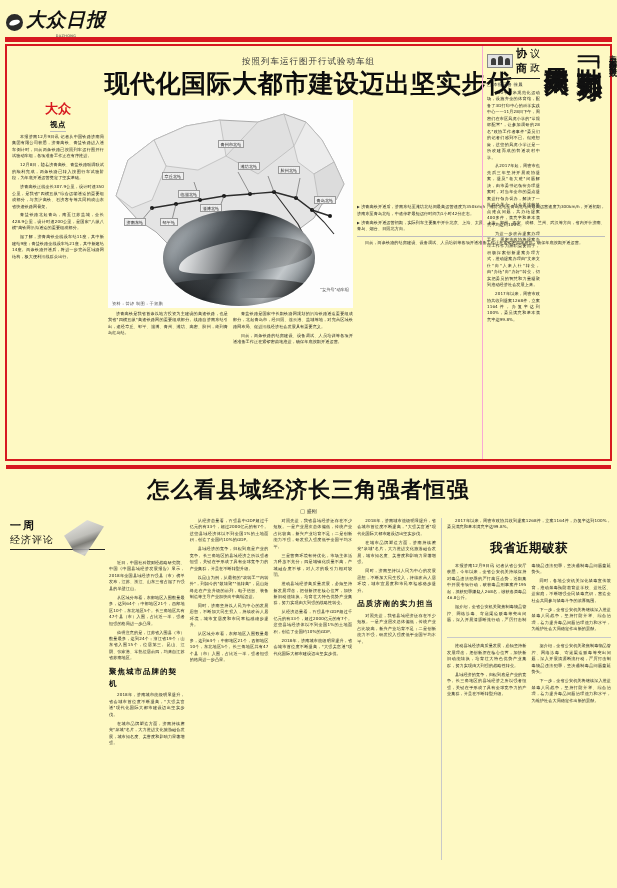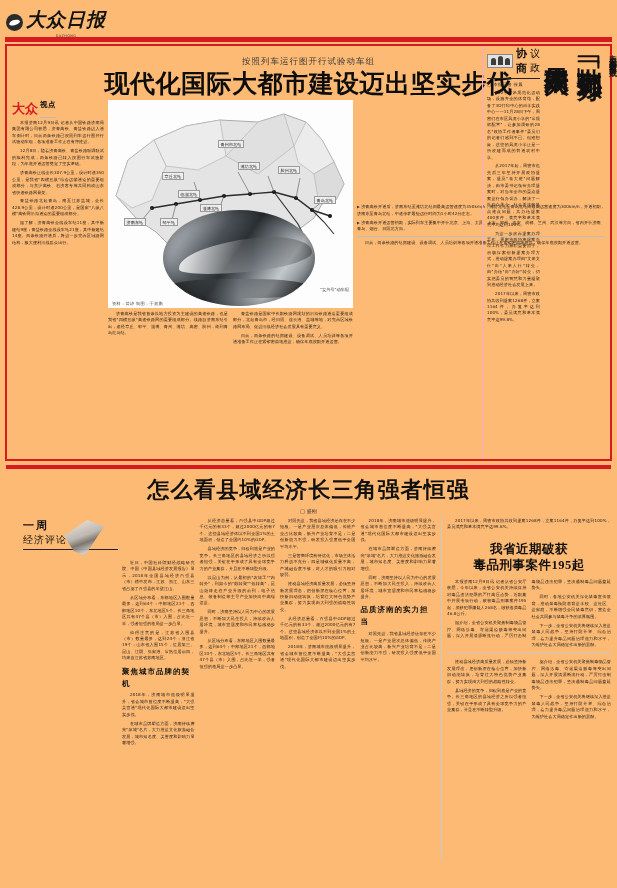--- a/index.html
+++ b/index.html
@@ -4,21 +4,21 @@
 <style>
   * { margin:0; padding:0; box-sizing:border-box; }
   html,body { background:#b9b9b9; }
   body {
     font-family:"DejaVu Sans","Liberation Sans",sans-serif;
     width:617px; height:888px; overflow:hidden;
   }
   .page {
     position:relative;
     width:617px; height:888px;
-    background:#fdba74;
+    background:#fef9c3;
     overflow:hidden;
   }
 
   
   .masthead {
     position:relative;
     height:36px;
     padding:4px 6px 0 6px;
     display:flex; align-items:flex-start; justify-content:space-between;
   }
@@ -70,21 +70,21 @@
   }
   .feat-title {
     text-align:center;
     font-family:"DejaVu Serif","Liberation Serif",serif;
     font-weight:bold; font-size:25px; letter-spacing:.5px; color:#0d0d0d;
     line-height:1.08; white-space:nowrap; margin-bottom:3px;
   }
   .feat-body { display:flex; gap:4px; height:352px; }
   .feat-left { width:92px; }
   .badge {
-    display:flex; gap:2px; margin-bottom:2px;
+    display:flex; align-items:center; gap:2px; margin-bottom:2px;flex-direction:column;
   }
   .badge-big {
     font-family:"DejaVu Serif","Liberation Serif",serif;
     font-weight:bold; font-size:13px; color:#d71920; letter-spacing:0;
   }
   .badge-small {
     font-size:7.5px; color:#111; font-weight:bold; letter-spacing:.5px;
     border-bottom:1px solid #bbb; padding-bottom:1px;
   }
   .feat-mid { width:245px; position:relative; }
@@ -171,21 +171,21 @@
     font-weight:bold; font-size:22px; color:#101010; letter-spacing:1px;
     margin-top:6px; white-space:nowrap;
   }
   .mid-byline { text-align:center; font-size:5px; color:#333; margin:3px 0 4px 0; }
 
   
   .lower { display:flex; gap:5px; margin:0 6px; height:342px; }
   .lower-left { width:430px; position:relative; }
   .lower-right { flex:1; border-left:1px solid #c9c9c9; padding-left:5px; }
 
-  .weekbox { width:95px; float:left; margin:0 4px 2px 17px; }
+  .weekbox { width:95px; float:left; margin:0 4px 2px 4px; }
   .week-badge {
     border-bottom:1.5px solid #222; padding-bottom:2px; margin-bottom:2px;
     display:flex; flex-direction:column; align-items:flex-start;
   }
   .wk1 { font-family:"DejaVu Serif","Liberation Serif",serif; font-weight:bold; font-size:11px; color:#111; letter-spacing:2px;}
   .wk2 { font-family:"DejaVu Serif","Liberation Serif",serif; font-weight:normal; font-size:10px; color:#111; letter-spacing:1px;}
   .pen-ill{
     position:absolute; left:58px; top:2px; width:40px; height:36px;
     background:linear-gradient(160deg,#efefef,#b8b8b8 45%,#6f6f6f 60%,#cfcfcf 80%,#8d8d8d);
     clip-path:polygon(58% 0,100% 18%,52% 100%,24% 86%,0 44%);
@@ -193,21 +193,21 @@
   }
 
   .sub-h {
     text-align:left; font-family:"DejaVu Serif","Liberation Serif",serif;
     font-weight:bold; font-size:7.5px; color:#111; margin:4px 0 3px 0;
     letter-spacing:1px;
   }
   .rule-thin { border-top:1px solid #bdbdbd; margin:3px 0; }
 
   .r-title {
-    text-align:center; font-family:Liberation Serif, serif;
+    text-align:center; font-family:Liberation Mono, monospace;
     font-weight:bold; font-size:12.5px; color:#101010; line-height:1.28;
     letter-spacing:.5px; margin:10px 0 6px 0;
   }
   .r-divider { border-top:1px solid #c9c9c9; margin:5px 0; }
 </style>
 </head>
 <body>
 
 <div class="page">
 
@@ -399,21 +399,20 @@
         </div>
       </div>
     </div>
 
     <div class="lower-right">
       <div class="col-txt">
         <p>2017年以来，周密市政协共收到提案1268件，立案1164件，办复率达到100%，委员满意和基本满意率达99.8%。</p>
       </div>
       <div class="r-title">
         <div>我省近期破获</div>
-        <div>毒品刑事案件195起</div>
       </div>
       <div class="col-txt col2">
         <p>本报济南12月9日讯 记者从省公安厅获悉，今年以来，全省公安机关持续保持对毒品违法犯罪的严打高压态势，近期集中开展专项行动，破获毒品刑事案件195起，抓获犯罪嫌疑人268名，缴获各类毒品46.8公斤。</p>
         <p>据介绍，全省公安机关聚焦制毒物品管控、网络涉毒、寄递渠道贩毒等突出问题，深入开展清源断流行动，严厉打击制毒物品违法犯罪，坚决遏制毒品问题蔓延势头。</p>
         <p>同时，各地公安机关深化禁毒宣传教育，推动禁毒预防教育进学校、进社区、进家庭，不断增强全民禁毒意识，营造全社会共同参与禁毒斗争的浓厚氛围。</p>
         <p>下一步，全省公安机关将继续深入推进禁毒人民战争，坚持打防并举、综合治理，着力提升毒品问题治理能力和水平，为维护社会大局稳定作出新的贡献。</p>
       </div>
       <div class="r-divider"></div>
       <div class="col-txt col2">
         <p>推动县域经济高质量发展，必须坚持新发展理念，把创新摆在核心位置，加快新旧动能转换，培育壮大特色优势产业集群，努力实现由大到强的战略性转变。</p>

